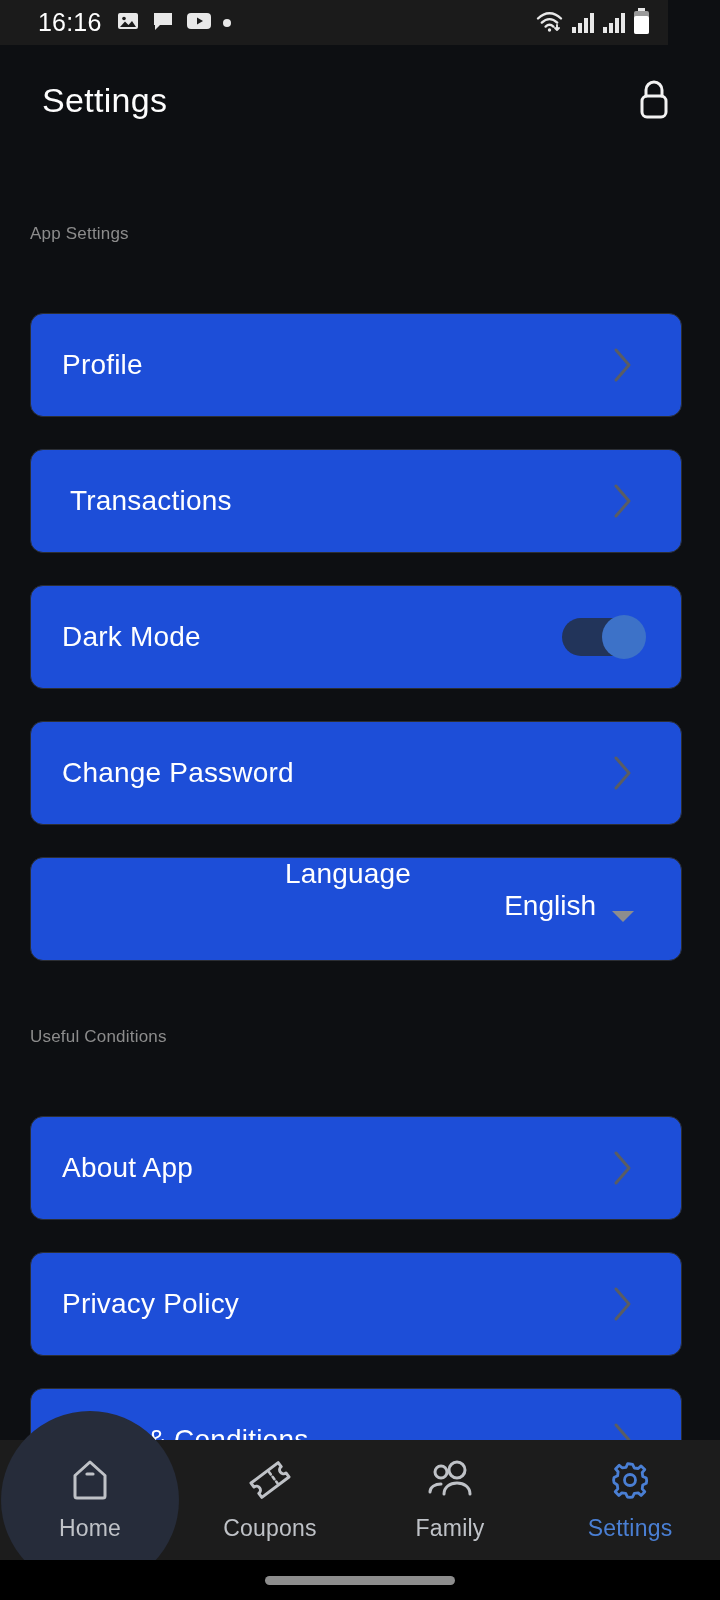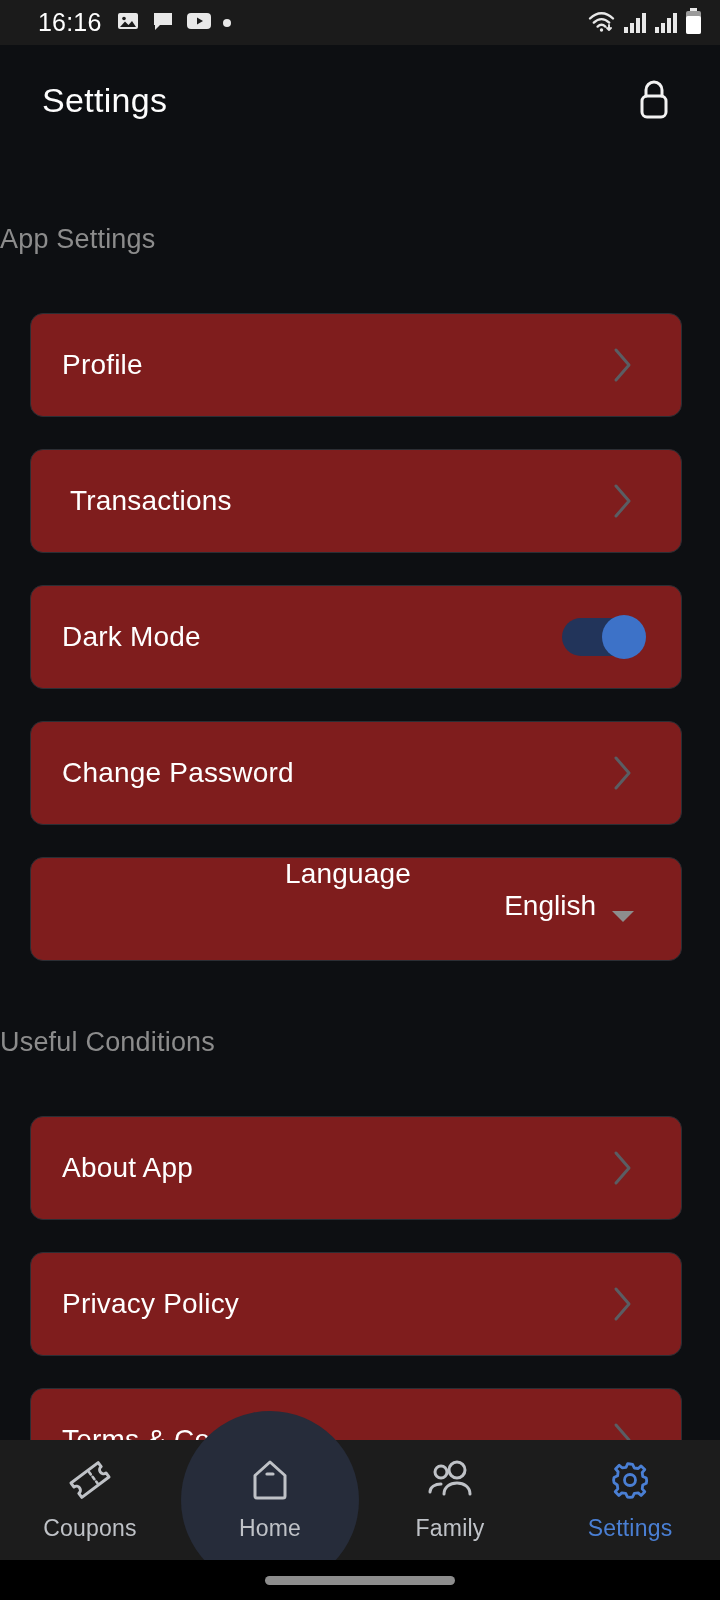--- a/index.html
+++ b/index.html
@@ -12,21 +12,21 @@
   #screen {
     position:relative;
     width:720px; height:1600px;
     background:#0d0f12;
     overflow:hidden;
   }
 
   
   .statusbar {
     position:absolute; top:0; left:0;
-    width:720px; height:45px;
+    width:668px; height:45px;
     background:#1b1b1b;
     display:flex; align-items:center;
     padding:0 18px 0 38px;
     color:#fff;
   }
   .sb-time { font-size:25px; letter-spacing:.2px; color:#fff; }
   .sb-left-icons { display:flex; align-items:center; gap:11px; margin-left:14px; }
   .sb-right { margin-left:auto; display:flex; align-items:flex-end; gap:7px; }
   .sb-dot { width:8px; height:8px; border-radius:50%; background:#e8e8e8; display:inline-block; }
 
@@ -38,34 +38,35 @@
     padding:0 40px 0 42px;
   }
   .page-title { font-size:34px; color:#fdfdfd; font-weight:400; letter-spacing:.3px; }
   .lock-wrap { margin-left:auto; display:flex; align-items:center; justify-content:center; width:52px; height:52px; }
 
   
   .content { position:absolute; top:155px; left:0; width:720px; height:1290px; }
 
   .section-title {
     color:#8c8c8c;
-    font-size:27px;
+    font-size:17px;
+    padding-left:30px;
     letter-spacing:.2px;
   }
   #sec1-title { position:absolute; top:69px; left:0; }
   #sec2-title { position:absolute; top:872px; left:0; }
 
   .card {
     position:absolute;
     left:30px;
     width:652px;
     height:104px;
     border:1px solid #2b2e34;
     border-radius:13px;
-    background:#7f1d1d;
+    background:#1d4ed8;
     display:flex;
     align-items:center;
     padding:0 47px 0 31px;
   }
   .card-label { font-size:28px; color:#ffffff; letter-spacing:.2px; }
   .card-right { margin-left:auto; display:flex; align-items:flex-end; }
 
   .chevron { display:block; }
 
   
@@ -271,40 +272,40 @@
             <path d="M4 4l13 15L4 34" stroke="#5a5d63" stroke-width="3" fill="none" stroke-linecap="round" stroke-linejoin="round"></path>
           </svg>
       </span>
     </div>
 
   </div>
 
   <div class="bottomnav">
 
     <div class="navitem">
+      <span class="nav-ripple"></span>
+      <span class="nav-ico">
+        <svg width="42" height="44" viewBox="0 0 42 44">
+          <path d="M6 17.5L21 4l15 13.5V38a2 2 0 0 1-2 2H8a2 2 0 0 1-2-2z" stroke="#bfc2c7" stroke-width="3" fill="none" stroke-linejoin="round"></path>
+          <path d="M18 16h6" stroke="#bfc2c7" stroke-width="3.2" stroke-linecap="round"></path>
+        </svg>
+      </span>
+      <span class="nav-label">Home</span>
+    </div>
+
+    <div class="navitem">
       <span class="nav-ico">
         <svg width="46" height="44" viewBox="0 0 46 44">
           <g transform="rotate(-37 23 22)">
             <path d="M6 13h34v5a4 4 0 0 0 0 8v5H6v-5a4 4 0 0 0 0-8z" stroke="#bfc2c7" stroke-width="3" fill="none" stroke-linejoin="round"></path>
             <path d="M27 15v3M27 21v3M27 27v3" stroke="#bfc2c7" stroke-width="2.6" stroke-linecap="round"></path>
           </g>
         </svg>
       </span>
       <span class="nav-label">Coupons</span>
-    </div>
-
-    <div class="navitem">
-      <span class="nav-ripple"></span>
-      <span class="nav-ico">
-        <svg width="42" height="44" viewBox="0 0 42 44">
-          <path d="M6 17.5L21 4l15 13.5V38a2 2 0 0 1-2 2H8a2 2 0 0 1-2-2z" stroke="#bfc2c7" stroke-width="3" fill="none" stroke-linejoin="round"></path>
-          <path d="M18 16h6" stroke="#bfc2c7" stroke-width="3.2" stroke-linecap="round"></path>
-        </svg>
-      </span>
-      <span class="nav-label">Home</span>
     </div>
 
     <div class="navitem">
       <span class="nav-ico">
         <svg width="50" height="44" viewBox="0 0 50 44">
           <circle cx="16" cy="14" r="6" stroke="#bfc2c7" stroke-width="3" fill="none"></circle>
           <circle cx="32" cy="12" r="8" stroke="#bfc2c7" stroke-width="3" fill="none"></circle>
           <path d="M5 34c0-5 5-8 11-8" stroke="#bfc2c7" stroke-width="3" fill="none" stroke-linecap="round"></path>
           <path d="M19 36c0-7 6-11 13-11s13 4 13 11" stroke="#bfc2c7" stroke-width="3" fill="none" stroke-linecap="round"></path>
         </svg>

